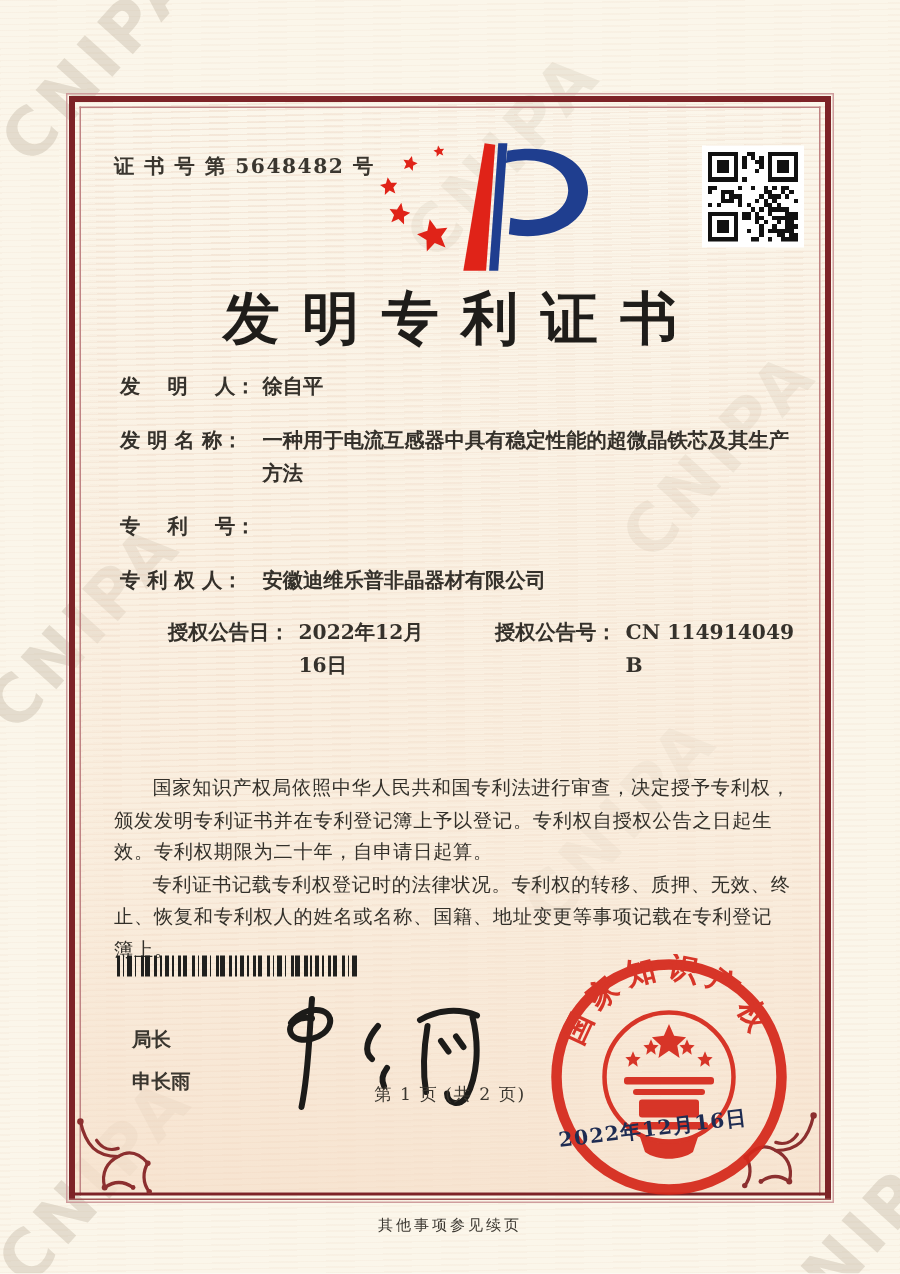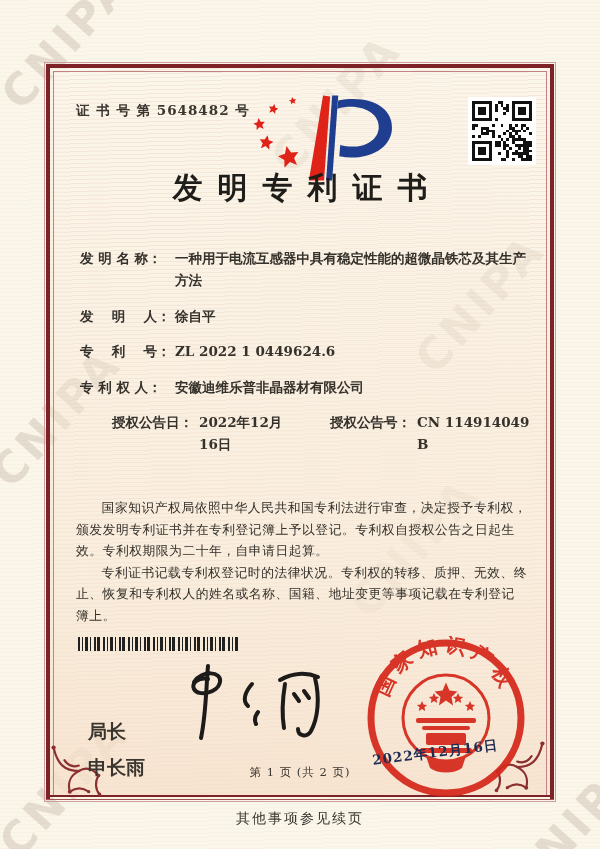--- a/index.html
+++ b/index.html
@@ -56,62 +56,62 @@
     position:absolute; left:76px; top:102px; font-size:13.5px; font-weight:600;
     letter-spacing:1px; color:#3a362f;
   }
   .logo{ position:absolute; left:238px; top:93px; width:162px; height:90px; }
   .qr{
     position:absolute; left:468px; top:97px; width:68px; height:68px;
     background:#fff; padding:4px;
   }
   .qr svg{ width:60px; height:60px; display:block; }
   .title{
-    position:absolute; left:0; top:168px; width:100%; text-align:center;
-    font-size:30px; font-weight:700; letter-spacing:15px; text-indent:15px; color:#1f1d1a;
+    position:absolute; left:0; top:187px; width:100%; text-align:center;
+    font-size:38px; font-weight:700; letter-spacing:15px; text-indent:15px; color:#1f1d1a;
   }
   .fields{ position:absolute; left:80px; top:247px; width:450px; }
   .frow{ display:flex; margin-bottom:13.5px; font-size:13.5px; font-weight:600; line-height:22px; }
   .frow .lab{ flex:0 0 95px; white-space:nowrap; }
   .frow .val{ flex:1; }
   .frow.twocol .pair{ display:flex;margin-left:32px; }
   .frow.twocol .pair.second{ margin-left:30px; }
   .frow.twocol .lab{ flex:0 0 auto; }
   .frow.twocol .val{ margin-left:6px; }
   .paras{
-    position:absolute; left:76px; top:497px; width:452px;
+    position:absolute; left:76px; top:515px; width:452px;
     font-size:12.8px; line-height:21.5px; color:#33302a; font-weight:500;
   }
   .paras p{ text-indent:2em; letter-spacing:0.5px; }
   .barcode{
     position:absolute; left:78px; top:637px; width:160px; height:14px;
     background:repeating-linear-gradient(90deg,
       #20201e 0 2px, transparent 2px 4px,
       #20201e 4px 5px, transparent 5px 7px,
       #20201e 7px 10px, transparent 10px 12px,
       #20201e 12px 13px, transparent 13px 16px,
       #20201e 16px 18px, transparent 18px 19px,
       #20201e 19px 22px, transparent 22px 25px);
   }
-  .signer{ position:absolute; left:88px; top:684px; font-size:19px; font-weight:600; color:#3a362f;margin-top:35px; }
+  .signer{ position:absolute; left:88px; top:684px; font-size:13px; font-weight:600; color:#3a362f; }
   .signer .name{ margin-top:10px; }
   .autograph{ position:absolute; left:168px; top:658px; width:170px; height:90px; }
   .seal{ position:absolute; left:360px; top:636px; width:172px; height:166px; z-index:6; }
   .seal-date{
     position:absolute; left:372px; top:744px; z-index:7;
     font-size:13.5px; font-weight:700; color:#1e2c52;
     transform:rotate(-7deg); letter-spacing:1px; white-space:nowrap;
   }
   .page-num{
-    position:absolute; left:0; top:765px; width:100%; text-align:center;
+    position:absolute; left:0; top:722px; width:100%; text-align:center;
     font-size:11.5px; color:#3a362f; letter-spacing:1px; z-index:5;
   }
   .cont-note{
     position:absolute; left:0; top:810px; width:100%; text-align:center;
-    font-size:14px; color:#3a362f; letter-spacing:2px;
+    font-size:10px; color:#3a362f; letter-spacing:2px;
   }
 </style>
 </head>
 <body>
 
 <div class="page">
 
   <span class="wm" style="left:-18px; top:14px;">CNIPA</span>
   <span class="wm" style="left:252px; top:78px; color:rgba(168,155,132,0.16);">CNIPA</span>
   <span class="wm" style="left:396px; top:278px; color:rgba(168,155,132,0.2);">CNIPA</span>
@@ -304,30 +304,29 @@
           <rect x="0" y="14" width="7" height="7" fill="#111"></rect>
           <rect x="1" y="15" width="5" height="5" fill="#fff"></rect>
           <rect x="2" y="16" width="3" height="3" fill="#111"></rect>
         </svg>
     </div>
 
     <div class="title">发明专利证书</div>
 
     <div class="fields">
       <div class="frow">
+        <span class="lab">发　 明　 人：</span>
+        <span class="val">徐自平</span>
+      </div>
+      <div class="frow">
         <span class="lab">发 明 名 称：</span>
         <span class="val">一种用于电流互感器中具有稳定性能的超微晶铁芯及其生产方法</span>
       </div>
       <div class="frow">
-        <span class="lab">发　 明　 人：</span>
-        <span class="val">徐自平</span>
-      </div>
-      <div class="frow">
         <span class="lab">专　 利　 号：</span>
-        <span class="val">ZL 2022 1 0449624.6</span>
       </div>
       <div class="frow">
         <span class="lab">专 利 权 人：</span>
         <span class="val">安徽迪维乐普非晶器材有限公司</span>
       </div>
       <div class="frow twocol">
         <span class="pair">
           <span class="lab">授权公告日：</span>
           <span class="val">2022年12月16日</span>
         </span>

